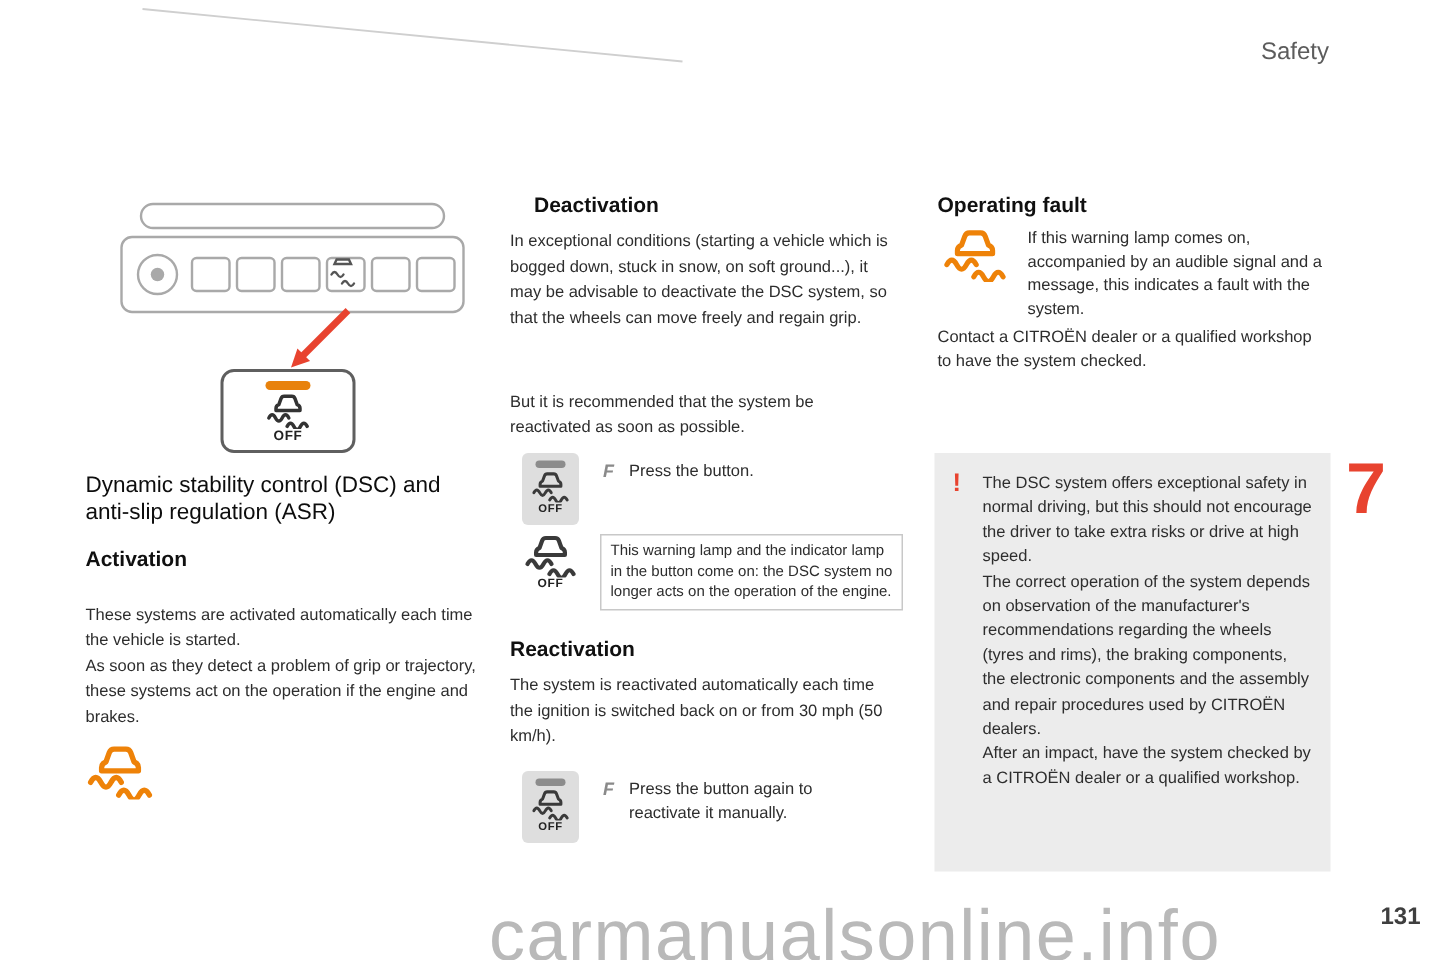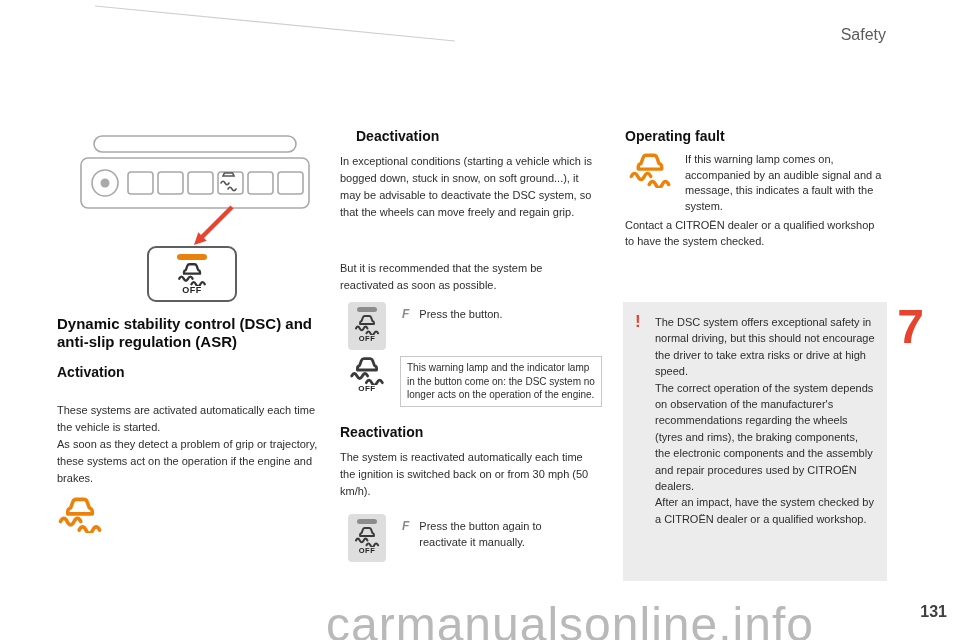--- a/index.html
+++ b/index.html
@@ -25,21 +25,21 @@
   .red-arrow { left:188px; top:204px; }
   .zoom-btn {
     left:147px; top:246px; width:90px; height:56px;
     border:2px solid #5f5f5f; border-radius:9px; background:#fff;
     display:flex; flex-direction:column; align-items:center;
   }
   .zoom-slot { width:30px; height:6px; border-radius:3px; background:#e8820c; margin-top:6px; }
   .zoom-btn .esp-svg { width:30px; color:#333; margin-top:2px; }
   .off-label { font-size:9px; font-weight:bold; color:#222; letter-spacing:.5px; line-height:1; }
 
-  .main-title { left:57px; top:315px; width:266px; font-size:15px; font-weight:bold; line-height:18px; color:#0d0d0d; }
+  .main-title { left:57px; top:315px; width:266px; font-size:15px; font-weight:normal; line-height:18px; color:#0d0d0d; }
   .act-h { left:57px; top:364px; }
   .act-body { left:57px; top:402px; width:262px; }
   .note-row { display:flex; align-items:flex-start; }
   .act-note { left:57px; top:496px; width:268px; gap:11px; }
   .act-note .note-text { width:202px; margin-top:5px; line-height:15.5px; }
 
   .esp-icon { display:inline-block; flex:0 0 auto; }
   .esp-icon.orange { color:#ee8208; }
   .esp-icon.dark { color:#3a3a3a; }
   .esp-svg { display:block; width:100%; }

